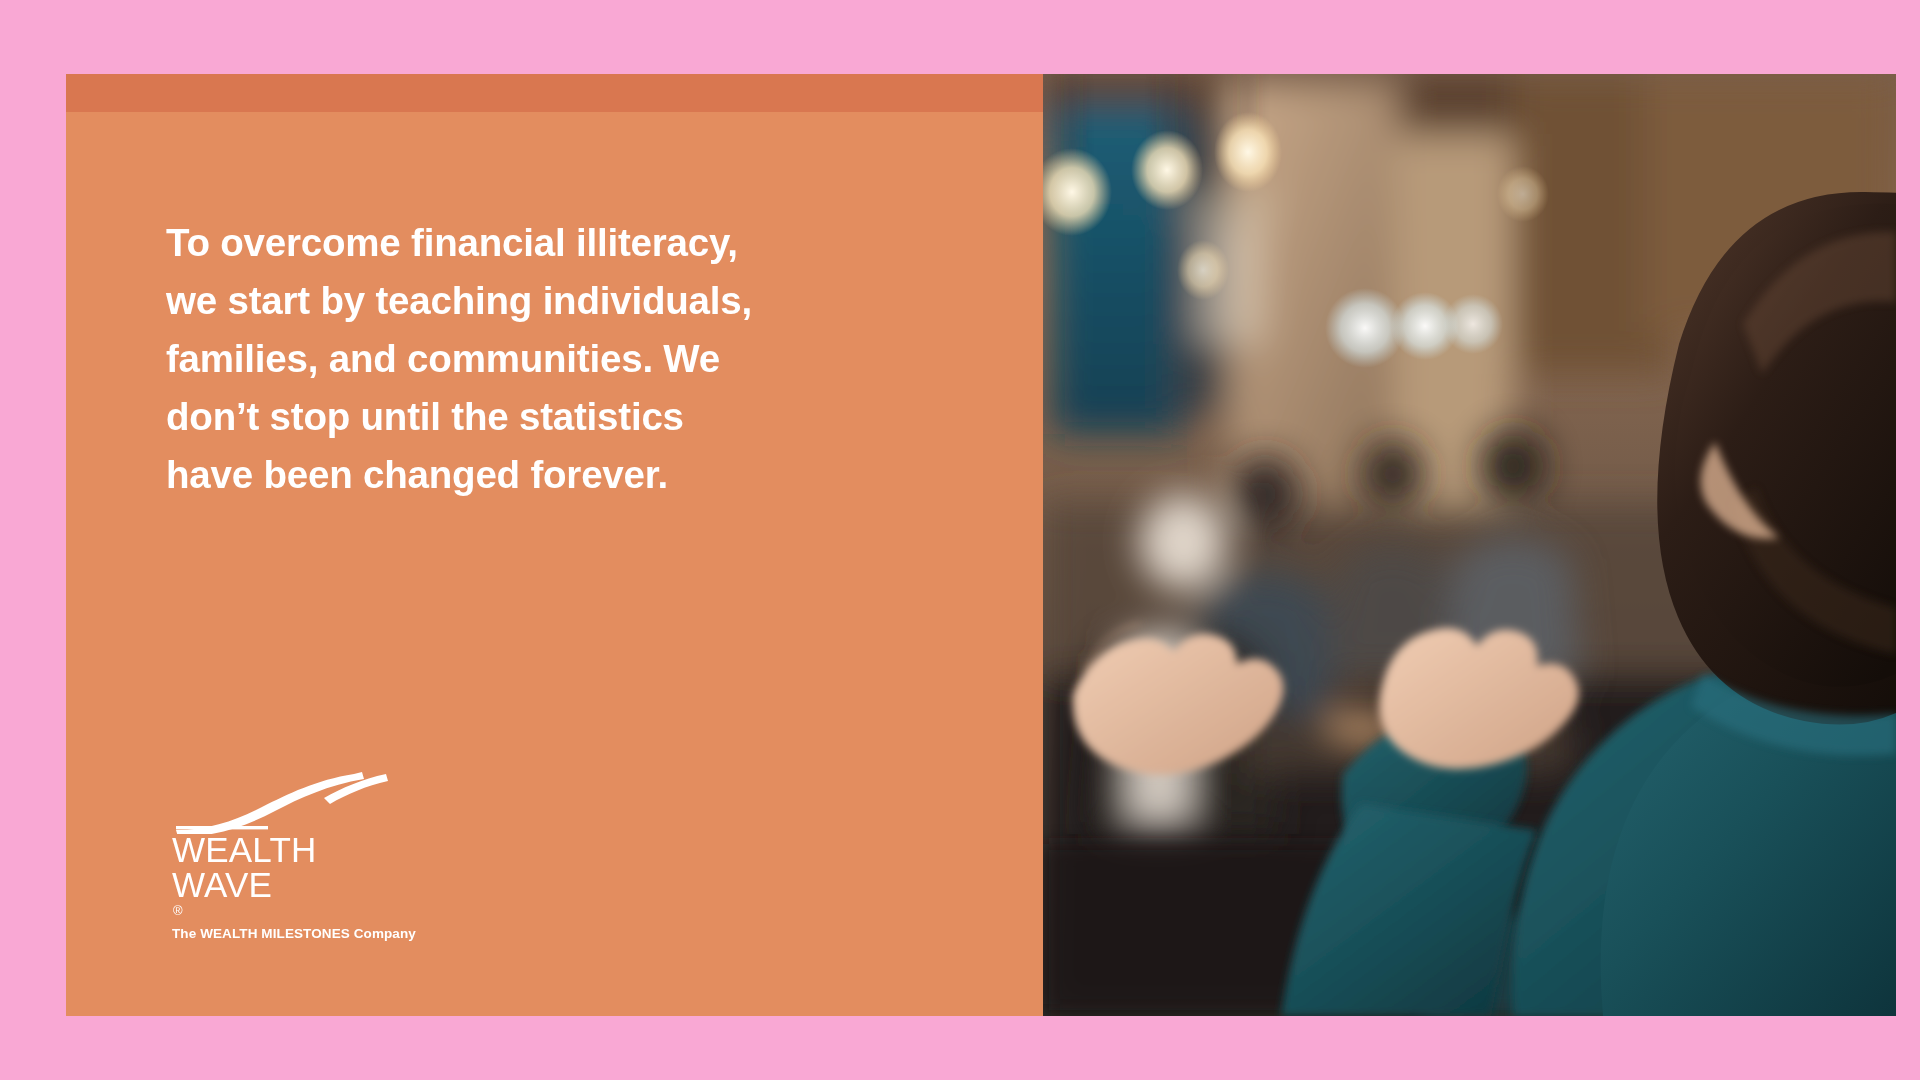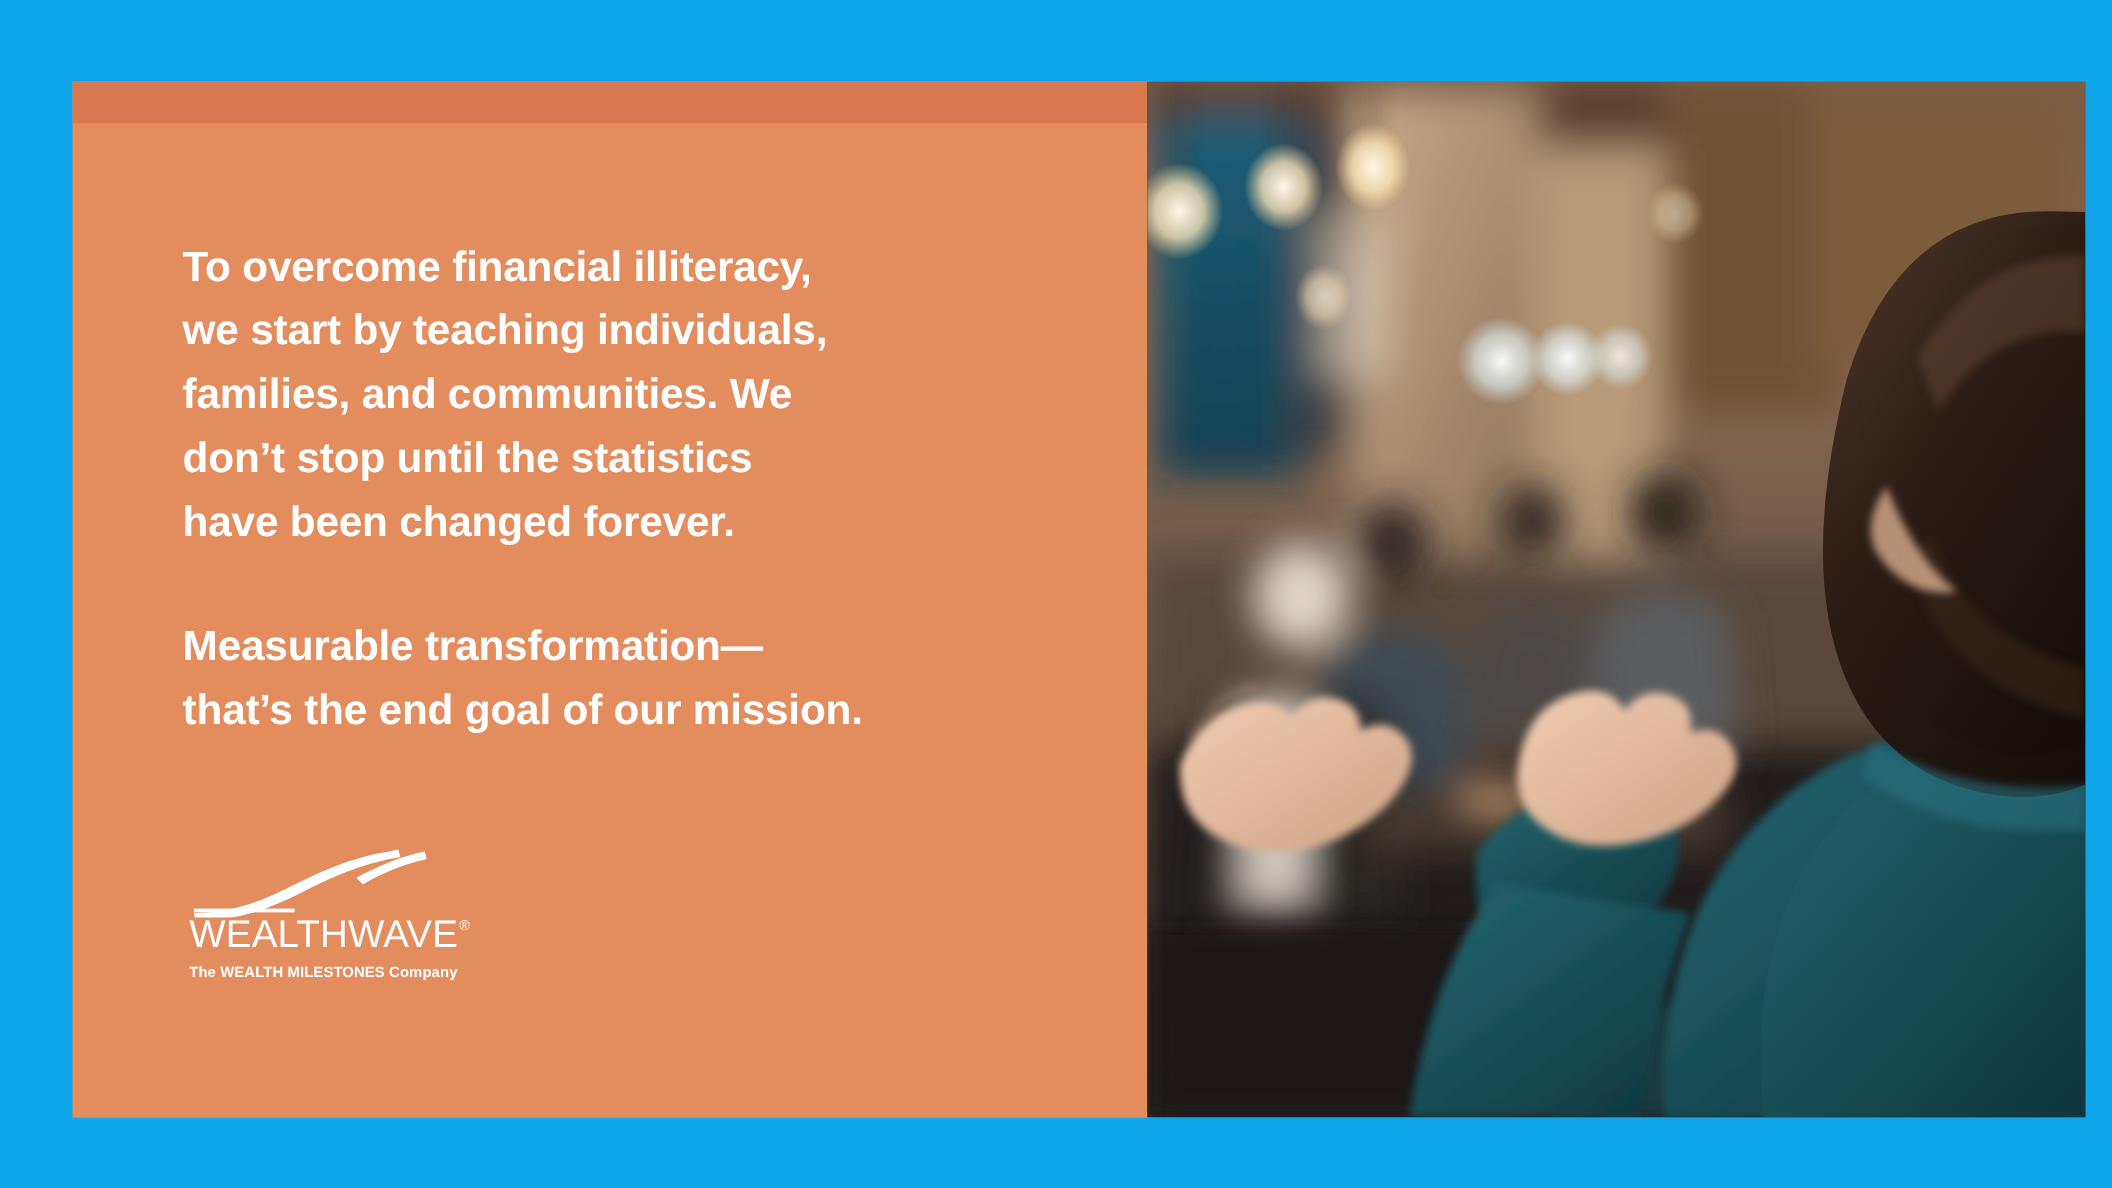--- a/index.html
+++ b/index.html
@@ -10,21 +10,21 @@
     width: 1920px;
     height: 1080px;
     overflow: hidden;
     font-family: "Liberation Sans", sans-serif;
   }
 
   .slide-canvas {
     position: relative;
     width: 1920px;
     height: 1080px;
-    background: #0ea5e9;
+    background: #f9a8d4;
   }
 
   
   .slide-card {
     position: absolute;
     left: 66px;
     top: 74px;
     width: 1830px;
     height: 942px;
     display: flex;
@@ -87,20 +87,21 @@
     height: 62px;
     margin-left: 10px;
   }
 
   .logo-wordmark {
     display: flex;
     align-items: flex-start;
     margin-top: -2px;
     margin-left: 6px;
     line-height: 1;
+    flex-direction: column;
   }
 
   .logo-wealth {
     color: #ffffff;
     font-family: "Liberation Sans", sans-serif;
     font-weight: normal;
     font-size: 35px;
     letter-spacing: 0.2px;
   }
 
@@ -159,22 +160,20 @@
     <div class="left-panel">
 
       <div class="accent-bar"></div>
 
       <div class="text-block">
         <p class="quote-para">To overcome financial illiteracy,
 we start by teaching individuals,
 families, and communities. We
 don’t stop until the statistics
 have been changed forever.</p>
-        <p class="quote-para second">Measurable transformation—
-that’s the end goal of our mission.</p>
       </div>
 
       <div class="logo-lockup">
 
         <svg class="logo-swoosh" viewBox="0 0 212 62" aria-hidden="true">
 
           <path d="M0 58 C 34 58, 60 48, 86 35 C 112 22, 140 8, 178 2 L 186 0 L 188 7 C 152 13, 124 26, 99 39 C 72 53, 42 65, 2 65 Z" fill="#ffffff"></path>
           <path d="M0 49 C 32 49, 58 40, 83 27 C 109 14, 136 2, 174 -4 L 182 -6 L 184 1 C 148 7, 121 19, 96 32 C 70 45, 40 56, 2 56 Z" fill="#ffffff" opacity="0"></path>
           <path d="M0 53.5 C 33 53.5, 59 44, 84.5 31 C 110 18, 138 5, 176 -1 L 184 -3 L 186 3.5 C 150 9.5, 122.5 22, 97.5 35.5 C 71 49.5, 41 60, 2 60 Z" fill="#ffffff" opacity="0"></path>
 

